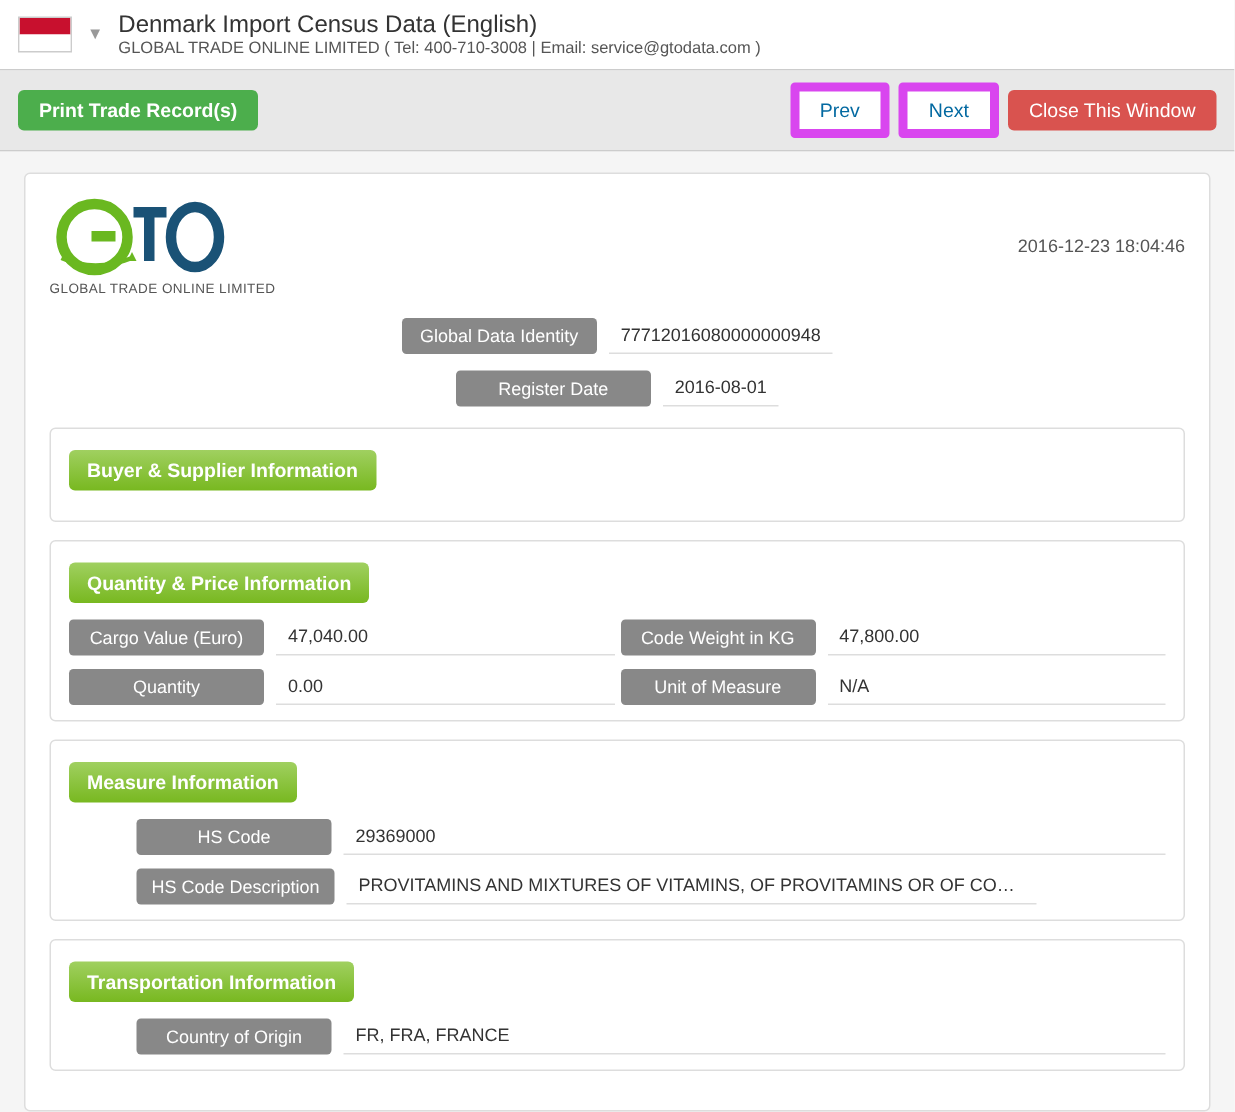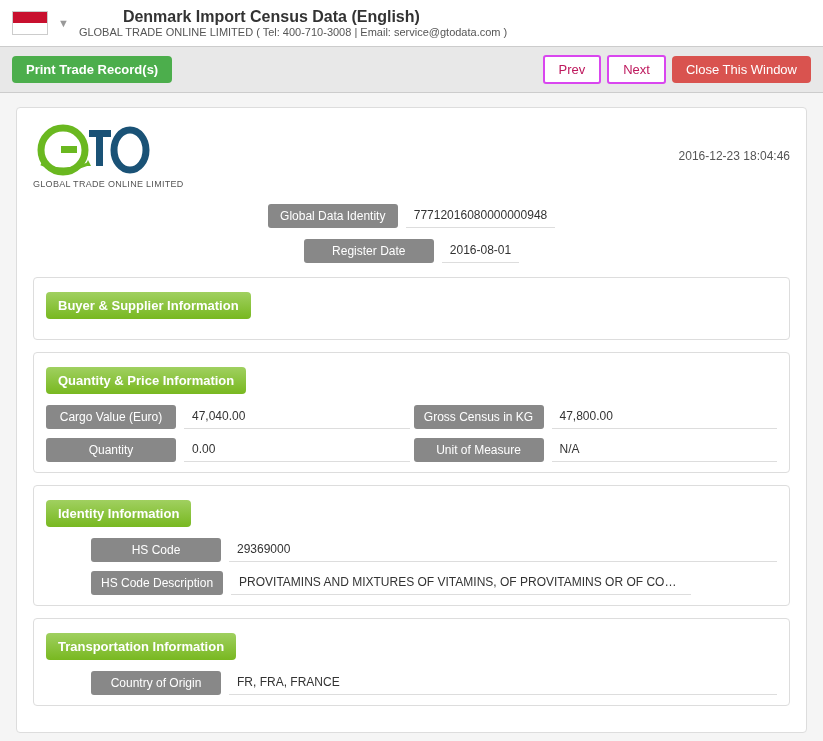--- a/index.html
+++ b/index.html
@@ -25,23 +25,22 @@
       position: relative;
       overflow: hidden;
       border: 1px solid #ccc;
       flex-shrink: 0;
     }
     .flag-top { background: #c8102e; width: 100%; height: 50%; }
     .flag-bottom { background: #fff; width: 100%; height: 50%; }
     .header-title-block { flex: 1; }
     .header-title {
       font-size: 16px;
-      font-weight: bold;
+      font-weight: normal;
       color: #333;
-      margin-left: 44px;
     }
     .header-subtitle {
       font-size: 11px;
       color: #555;
     }
 
     
     .toolbar {
       background: #e8e8e8;
       border-bottom: 1px solid #ccc;
@@ -56,22 +55,22 @@
       border: none;
       padding: 6px 14px;
       border-radius: 4px;
       cursor: pointer;
       font-size: 13px;
       font-weight: bold;
     }
     .spacer { flex: 1; }
     .btn-nav {
       background: #fff;
-      color: #be185d;
-      border: 2px solid #d946ef;
+      color: #0369a1;
+      border: 6px solid #d946ef;
       padding: 5px 14px;
       border-radius: 3px;
       cursor: pointer;
       font-size: 13px;
     }
     .btn-close {
       background: #d9534f;
       color: #fff;
       border: none;
       padding: 6px 14px;
@@ -273,38 +272,38 @@
     </div>
 
     <div class="section-block">
       <div class="section-header">Quantity &amp; Price Information</div>
       <div class="fields-row">
         <div class="field-group">
           <span class="field-label">Cargo Value (Euro)</span>
           <span class="field-value">47,040.00</span>
         </div>
         <div class="field-group">
-          <span class="field-label">Gross Census in KG</span>
+          <span class="field-label">Code Weight in KG</span>
           <span class="field-value">47,800.00</span>
         </div>
       </div>
       <div class="fields-row">
         <div class="field-group">
           <span class="field-label">Quantity</span>
           <span class="field-value">0.00</span>
         </div>
         <div class="field-group">
           <span class="field-label">Unit of Measure</span>
           <span class="field-value">N/A</span>
         </div>
       </div>
     </div>
 
     <div class="section-block">
-      <div class="section-header">Identity Information</div>
+      <div class="section-header">Measure Information</div>
       <div class="field-single">
         <span class="field-label">HS Code</span>
         <span class="field-value">29369000</span>
       </div>
       <div class="field-single">
         <span class="field-label">HS Code Description</span>
         <span class="field-value hs-desc">PROVITAMINS AND MIXTURES OF VITAMINS, OF PROVITAMINS OR OF CONCENTRATES, WH</span>
       </div>
     </div>
 

